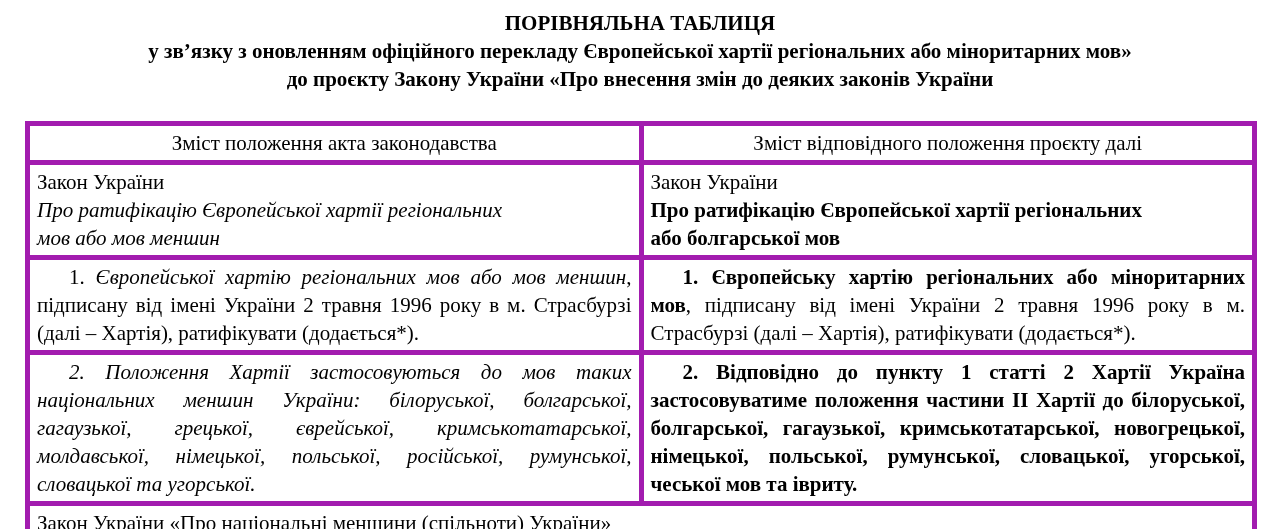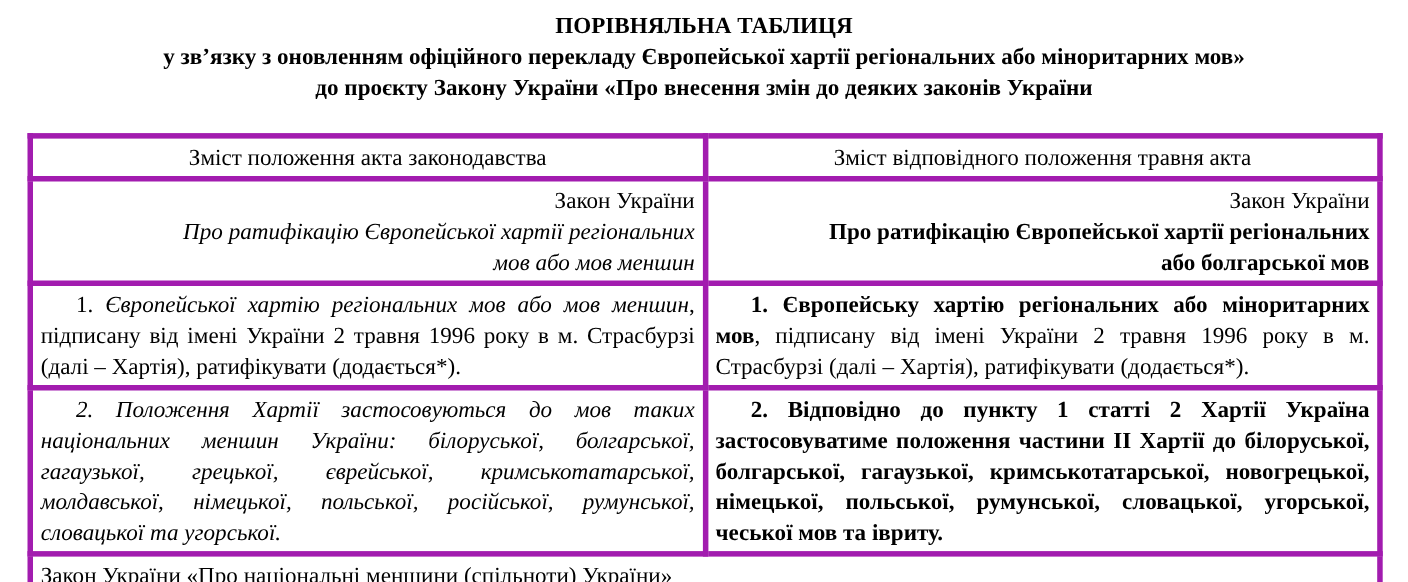--- a/index.html
+++ b/index.html
@@ -36,21 +36,21 @@
     font-weight: normal;
   }
   th.col-head {
     height: 37px;
     text-align: center;
     vertical-align: middle;
     font-weight: bold;
   }
   td.cell-center {
     height: 70px;
-    text-align: right;
+    text-align: left;
     vertical-align: middle;
   }
   td.cell-just {
     text-align: justify;
     text-indent: 32px;
     vertical-align: top;
   }
   tr.row-point1 td { height: 89px; }
   tr.row-point2 td { height: 143px; }
   td.cell-span {
@@ -76,21 +76,21 @@
   <div class="doc-title">
     <div>ПОРІВНЯЛЬНА ТАБЛИЦЯ</div>
     <div>у зв’язку з оновленням офіційного перекладу Європейської хартії регіональних або міноритарних мов»</div>
     <div>до проєкту Закону України «Про внесення змін до деяких законів України</div>
   </div>
 
   <table class="cmp">
     <tbody>
         <tr class="row-header">
       <th class="col-head">Зміст положення акта законодавства</th>
-      <th class="col-head">Зміст відповідного положення травня акта</th>
+      <th class="col-head">Зміст відповідного положення проєкту далі</th>
     </tr>
 
     <tr class="row-law-title">
       <td class="cell-center">
             <div class="cell-line"><span class="run-n">Закон України</span></div>
             <div class="cell-line"><span class="run-i">Про ратифікацію Європейської хартії регіональних</span></div>
             <div class="cell-line"><span class="run-i">мов або мов меншин</span></div>
           </td>
       <td class="cell-center">
             <div class="cell-line"><span class="run-n">Закон України</span></div>

